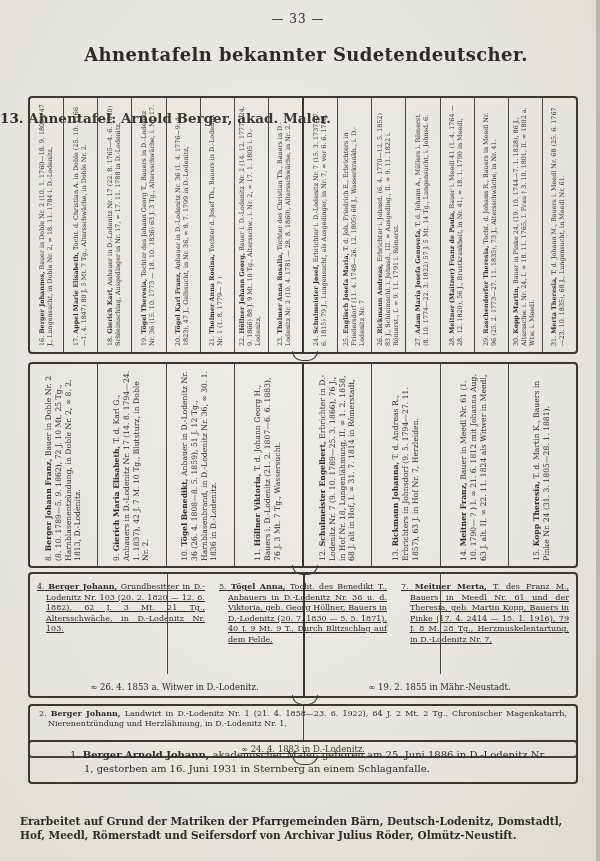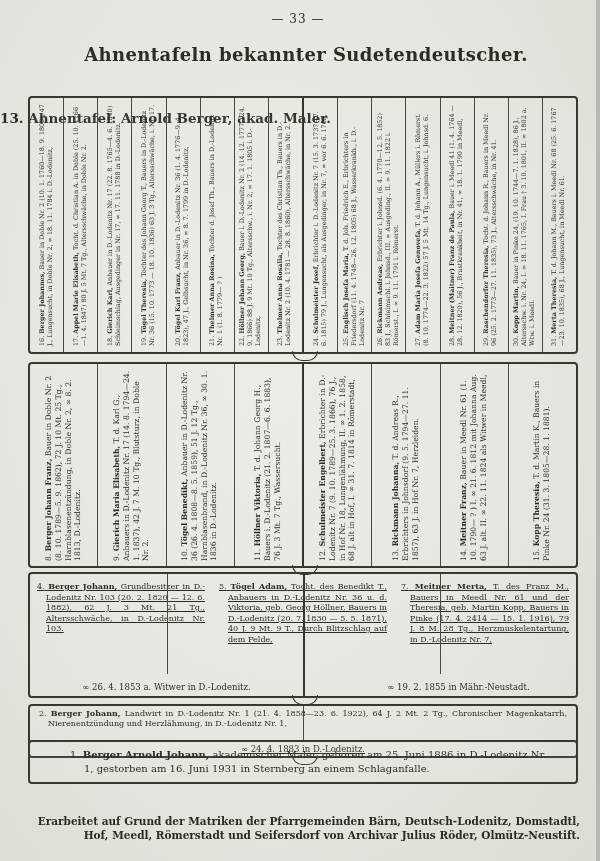--- a/index.html
+++ b/index.html
@@ -52,21 +52,21 @@
   .dcell{flex:1 1 0;padding:2px 9px 16px 9px;font-size:8px;line-height:1.3;
     text-align:justify;box-sizing:border-box;}
 
   .bandE{padding:6px 26px 4px 40px;font-size:10px;line-height:1.35;box-sizing:border-box;}
   .bandE p{margin:0;text-indent:-14px;padding-left:14px;}
 
   .conn{position:absolute;left:292px;width:24px;height:9px;
     border:1.6px solid #3a372f;border-top:none;border-radius:0 0 12px 12px;z-index:1;}
   .connAB{top:351px;} .connBC{top:565px;} .connCD{top:695px;} .connDE{top:755px;}
 
-  .footer{position:absolute;top:814px;left:20px;width:560px;text-align:right;
+  .footer{position:absolute;top:814px;left:20px;width:560px;text-align:left;
     font-size:10.5px;font-weight:bold;line-height:1.35;}
 </style>
 </head>
 <body>
 
 <div class="page">
 
   <div class="pagenum">— 33 —</div>
   <div class="title">Ahnentafeln bekannter Sudetendeutscher.</div>
   <div class="subtitle">13. Ahnentafel: Arnold Berger, akad. Maler.</div>
@@ -153,31 +153,31 @@
         <div class="rot"><span class="num">15.</span> <span class="nm">Kopp Theresia,</span> <span>T. d. Martin K., Bauers in Pinke Nr. 24 (31. 3. 1805—28. 1. 1881).</span></div>
       </div>
   </div>
 
   <div class="band bandC">
     <div class="cells">
       <div class="ccell">
           <p><span class="num">4.</span> <span class="nm">Berger Johann,</span> <span>Grundbesitzer in D.-Lodenitz Nr. 103 (20. 2. 1820 — 12. 6. 1882), 62 J. 3 Mt. 21 Tg., Altersschwäche, in D.-Lodenitz Nr. 103.</span></p>
         </div>
       <div class="ccell">
-          <p><span class="num">5.</span> <span class="nm">Tögel Adam,</span> <span>Tocht. des Benedikt T., Anbauers in D.-Lodenitz Nr. 36 u. d. Viktoria, geb. Georg Höllner, Bauers in D.-Lodenitz (20. 7. 1830 — 5. 5. 1871), 40 J. 9 Mt. 9 T., Durch Blitzschlag auf dem Felde,</span></p>
+          <p><span class="num">5.</span> <span class="nm">Tögel Anna,</span> <span>Tocht. des Benedikt T., Anbauers in D.-Lodenitz Nr. 36 u. d. Viktoria, geb. Georg Höllner, Bauers in D.-Lodenitz (20. 7. 1830 — 5. 5. 1871), 40 J. 9 Mt. 9 T., Durch Blitzschlag auf dem Felde,</span></p>
         </div>
       <div class="ccell">
           <p><span class="num">7.</span> <span class="nm">Meitner Merta,</span> <span>T. des Franz M., Bauers in Meedl Nr. 61 und der Theresia, geb. Martin Kopp, Bauers in Pinke (17. 4. 2414 — 15. 1. 1916), 79 J. 8 M. 28 Tg., Herzmuskelentartung, in D.-Lodenitz Nr. 7,</span></p>
         </div>
     </div>
     <div class="divshort" style="left:25%;bottom:22px;"></div>
     <div class="divfull" style="left:50%;"></div>
     <div class="divshort" style="left:75%;bottom:22px;"></div>
-    <div class="mline" style="left:0;width:50%;">∞ 26. 4. 1853 a. Witwer in D.-Lodenitz.</div>
-    <div class="mline" style="left:50%;width:50%;margin-left:19px;">∞ 19. 2. 1855 in Mähr.-Neustadt.</div>
+    <div class="mline" style="left:0;width:50%;padding-left:8px;">∞ 26. 4. 1853 a. Witwer in D.-Lodenitz.</div>
+    <div class="mline" style="left:50%;width:50%;">∞ 19. 2. 1855 in Mähr.-Neustadt.</div>
   </div>
 
   <div class="band bandD">
     <div class="cells">
       <div class="dcell">
           <p><span class="num">2.</span> <span class="nm">Berger Johann,</span> <span>Landwirt in D.-Lodenitz Nr. 1 (21. 4. 1858—23. 6. 1922), 64 J. 2 Mt. 2 Tg., Chronischer Magenkatarrh, Nierenentzündung und Herzlähmung, in D.-Lodenitz Nr. 1,</span></p>
         </div>
     </div>
     <div class="divshort" style="left:50%;bottom:14px;"></div>
     <div class="mline" style="left:0;width:100%;bottom:2px;text-decoration:underline;">∞ 24. 4. 1883 in D.-Lodenitz.</div>

